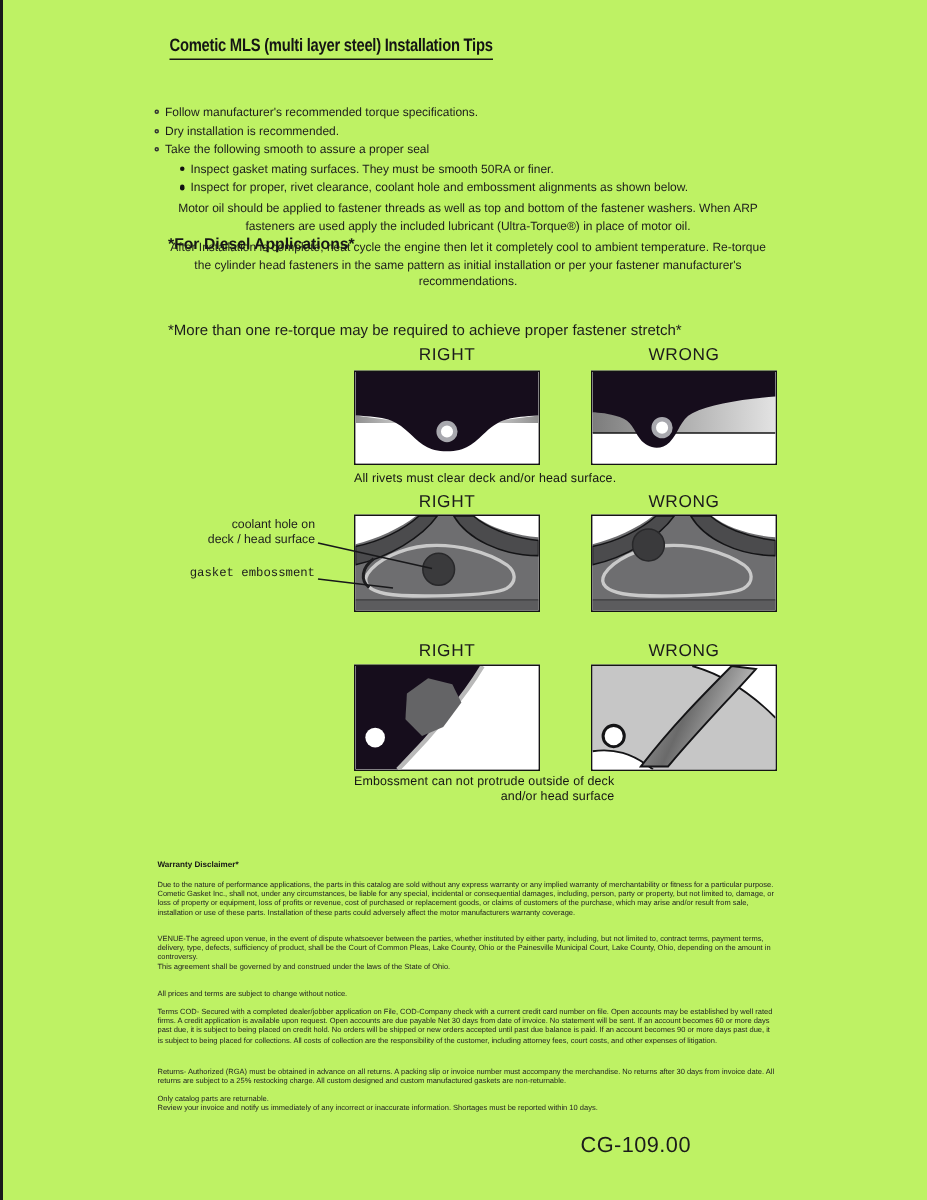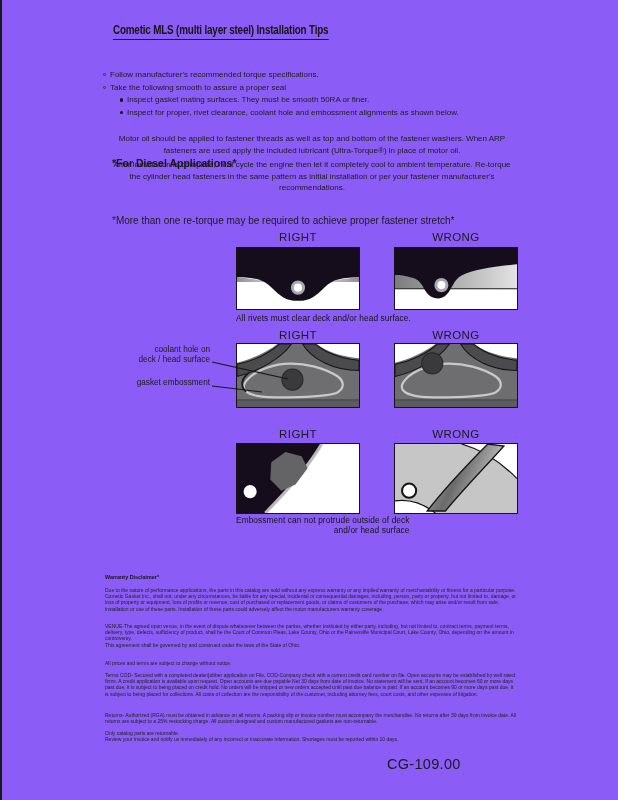--- a/index.html
+++ b/index.html
@@ -1,18 +1,18 @@
 <!DOCTYPE html>
 <html><head>
 <meta charset="utf-8">
 <style>
   * { margin:0; padding:0; box-sizing:border-box; }
   html,body { background:#ffffff; }
   .page {
-    position:relative; width:618px; height:800px; background:#8b5cf6; overflow:hidden;
+    position:relative; width:618px; height:800px; background:#bef264; overflow:hidden;
     font-family:"Liberation Sans", sans-serif; color:#1f1f1f;
   }
   .scan-edge { position:absolute; left:0; top:0; width:1.5px; height:800px; background:#1a1a1a; }
 
   .title {
     position:absolute; left:113px; top:23px; font-size:12px; font-weight:bold;
     letter-spacing:-0.2px; border-bottom:1.6px solid #141414; padding-bottom:2px; color:#141414;
     transform:scaleX(0.82); transform-origin:left top; white-space:nowrap;
   }
 
@@ -48,20 +48,24 @@
 
 <div class="page">
   <div class="scan-edge"></div>
 
   <div class="title">Cometic MLS (multi layer steel) Installation Tips</div>
 
   <div class="bullets">
     <div class="b-row">
       <span class="ring"></span>
       <span>Follow manufacturer's recommended torque specifications.</span>
+    </div>
+    <div class="b-row">
+      <span class="ring"></span>
+      <span>Dry installation is recommended.</span>
     </div>
     <div class="b-row">
       <span class="ring"></span>
       <span>Take the following smooth to assure a proper seal</span>
     </div>
     <div class="b-row sub">
       <span class="dot"></span>
       <span>Inspect gasket mating surfaces.  They must be smooth 50RA or finer.</span>
     </div>
     <div class="b-row sub">
@@ -117,21 +121,21 @@
 
   <div class="fig-caption" style="left:236px; top:314px;">All rivets must clear deck and/or head surface.</div>
 
   <div class="fig-label" style="left:236px; top:329px;">RIGHT</div>
   <div class="fig-label" style="left:394px; top:329px;">WRONG</div>
 
   <div class="annot" style="top:345px;">
     <div>coolant hole on</div>
     <div>deck / head surface</div>
   </div>
-  <div class="annot" style="top:378px;">
+  <div class="annot" style="top:378px;font-family:Liberation Mono, monospace;">
     <div>gasket embossment</div>
   </div>
 
   <svg class="leaders" viewBox="0 0 200 60">
     <line x1="97" y1="22" x2="173" y2="39" stroke="#18181a" stroke-width="1.1"></line>
     <line x1="97" y1="46" x2="147" y2="52" stroke="#18181a" stroke-width="1.1"></line>
   </svg>
 
   <div class="figbox" style="left:236px; top:343px; height:65px;">
     <svg viewBox="0 0 121 62" preserveAspectRatio="none">

